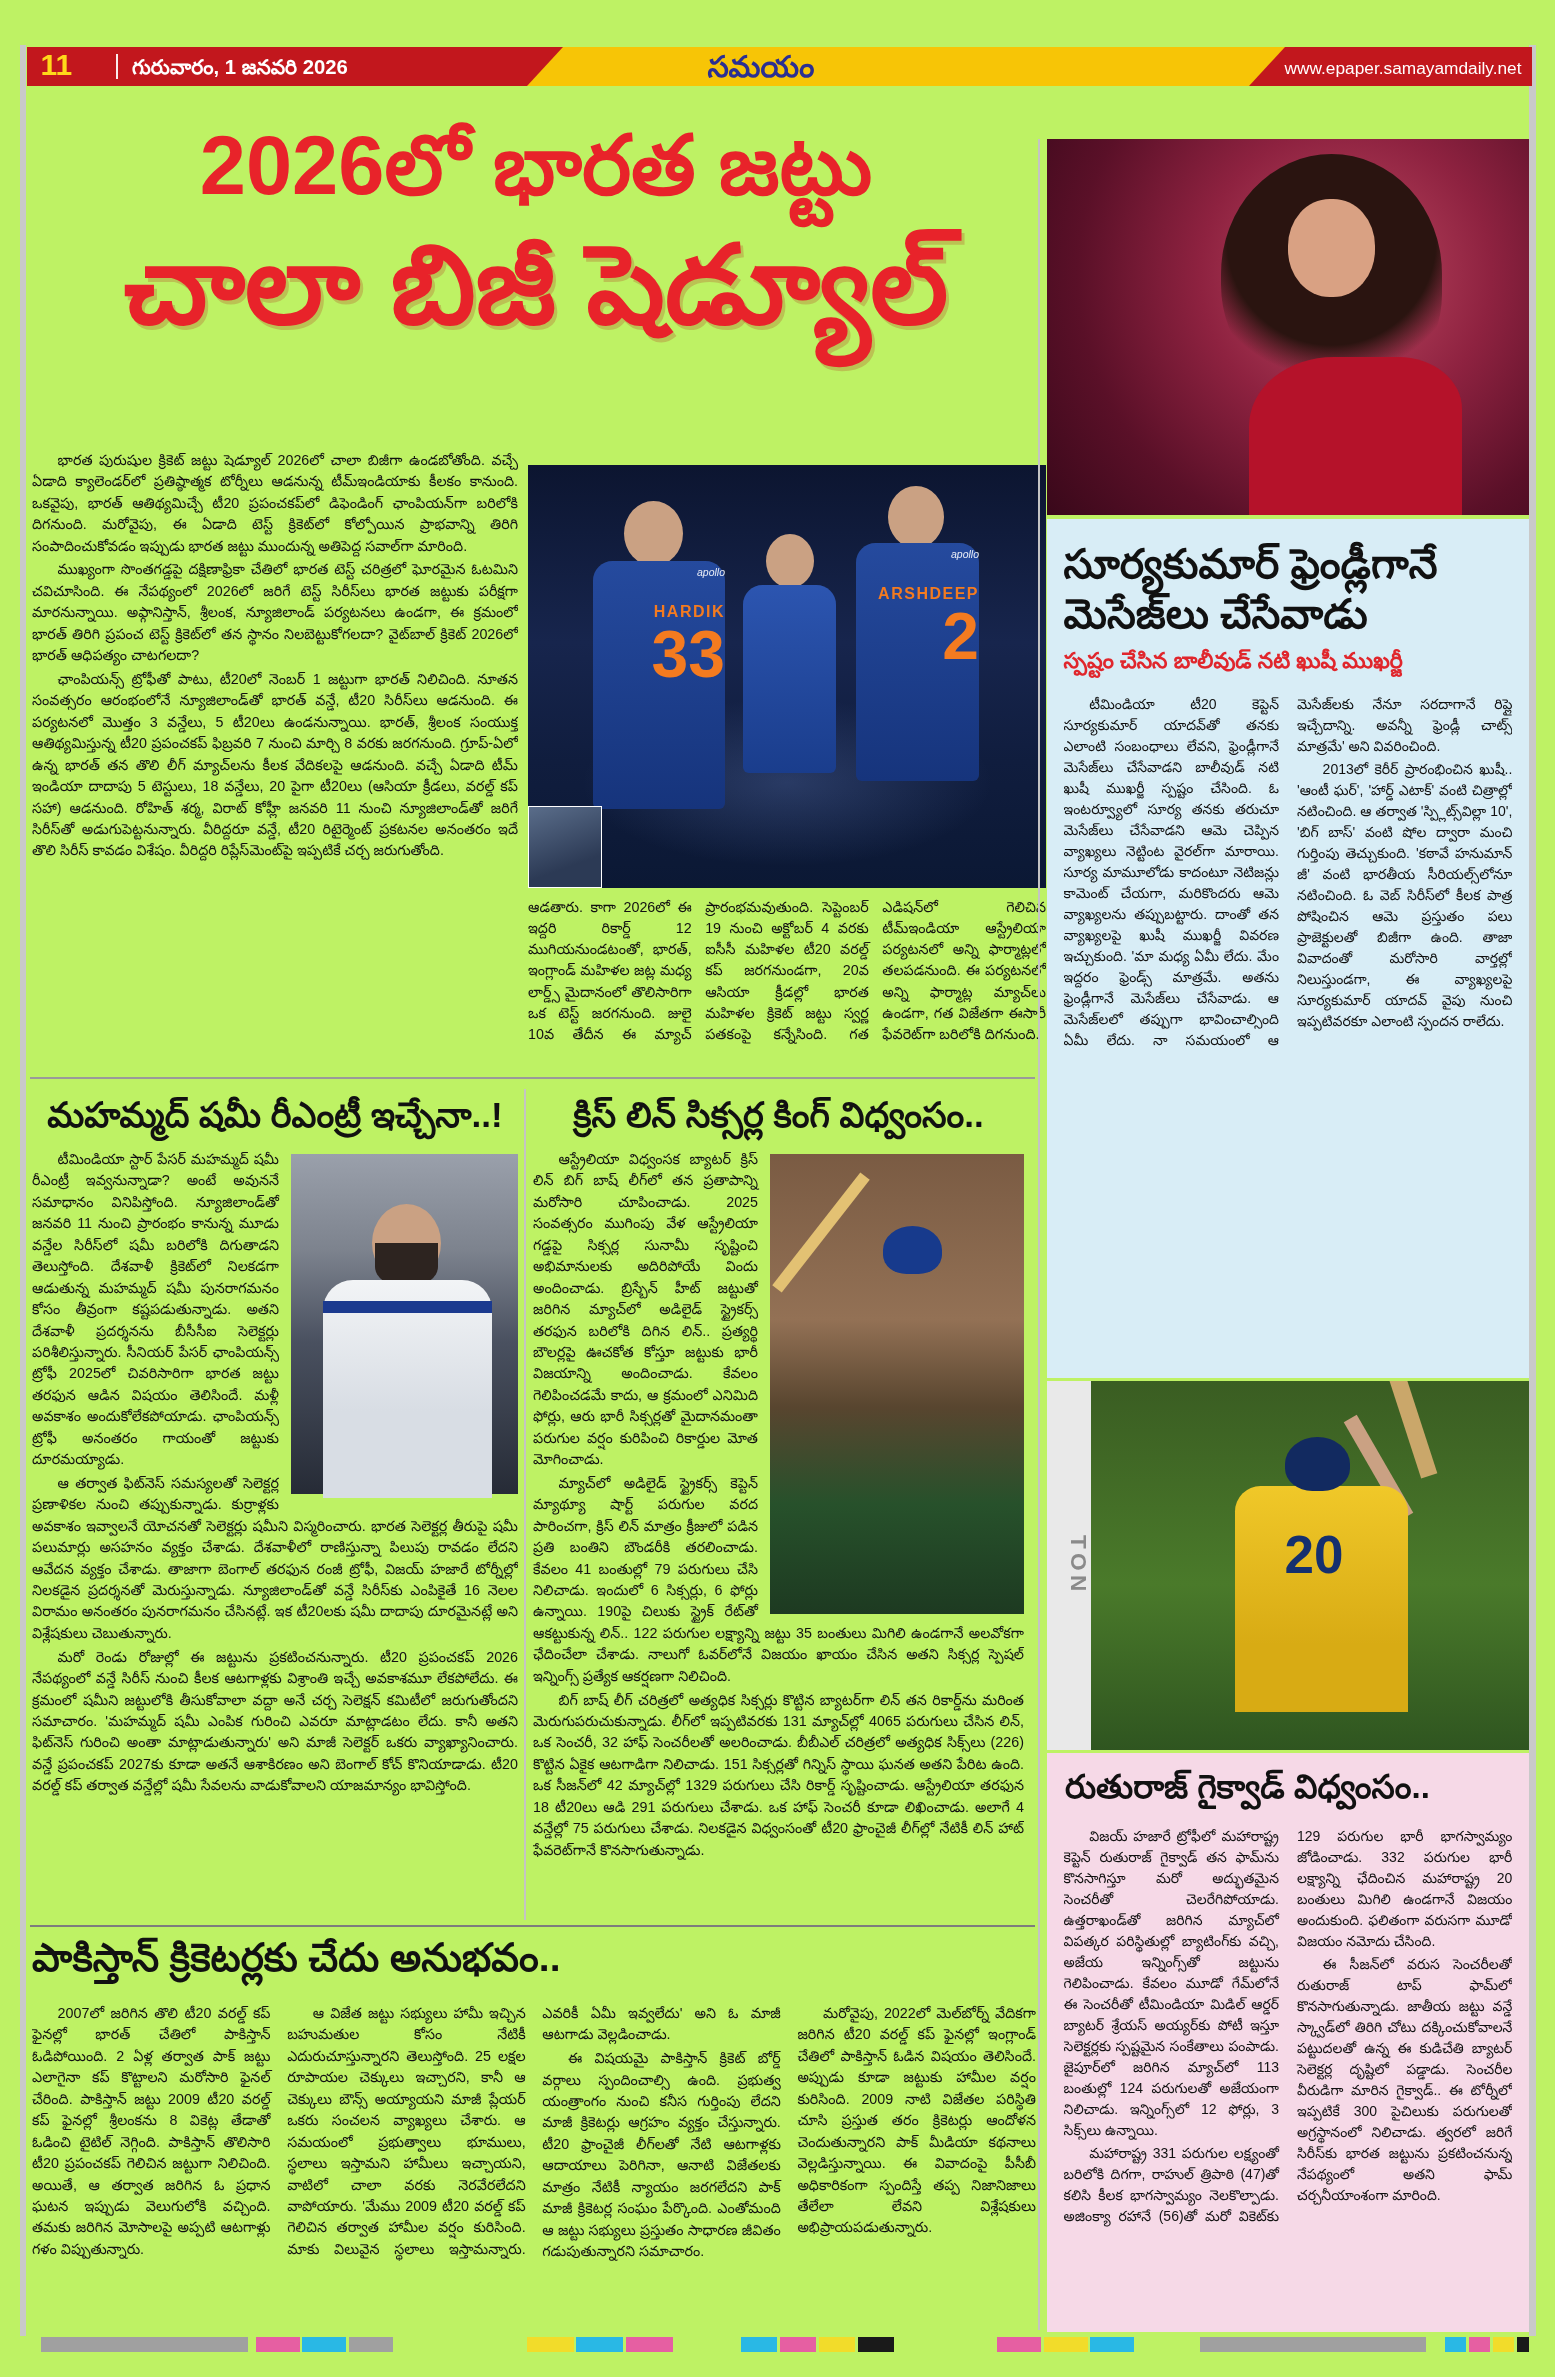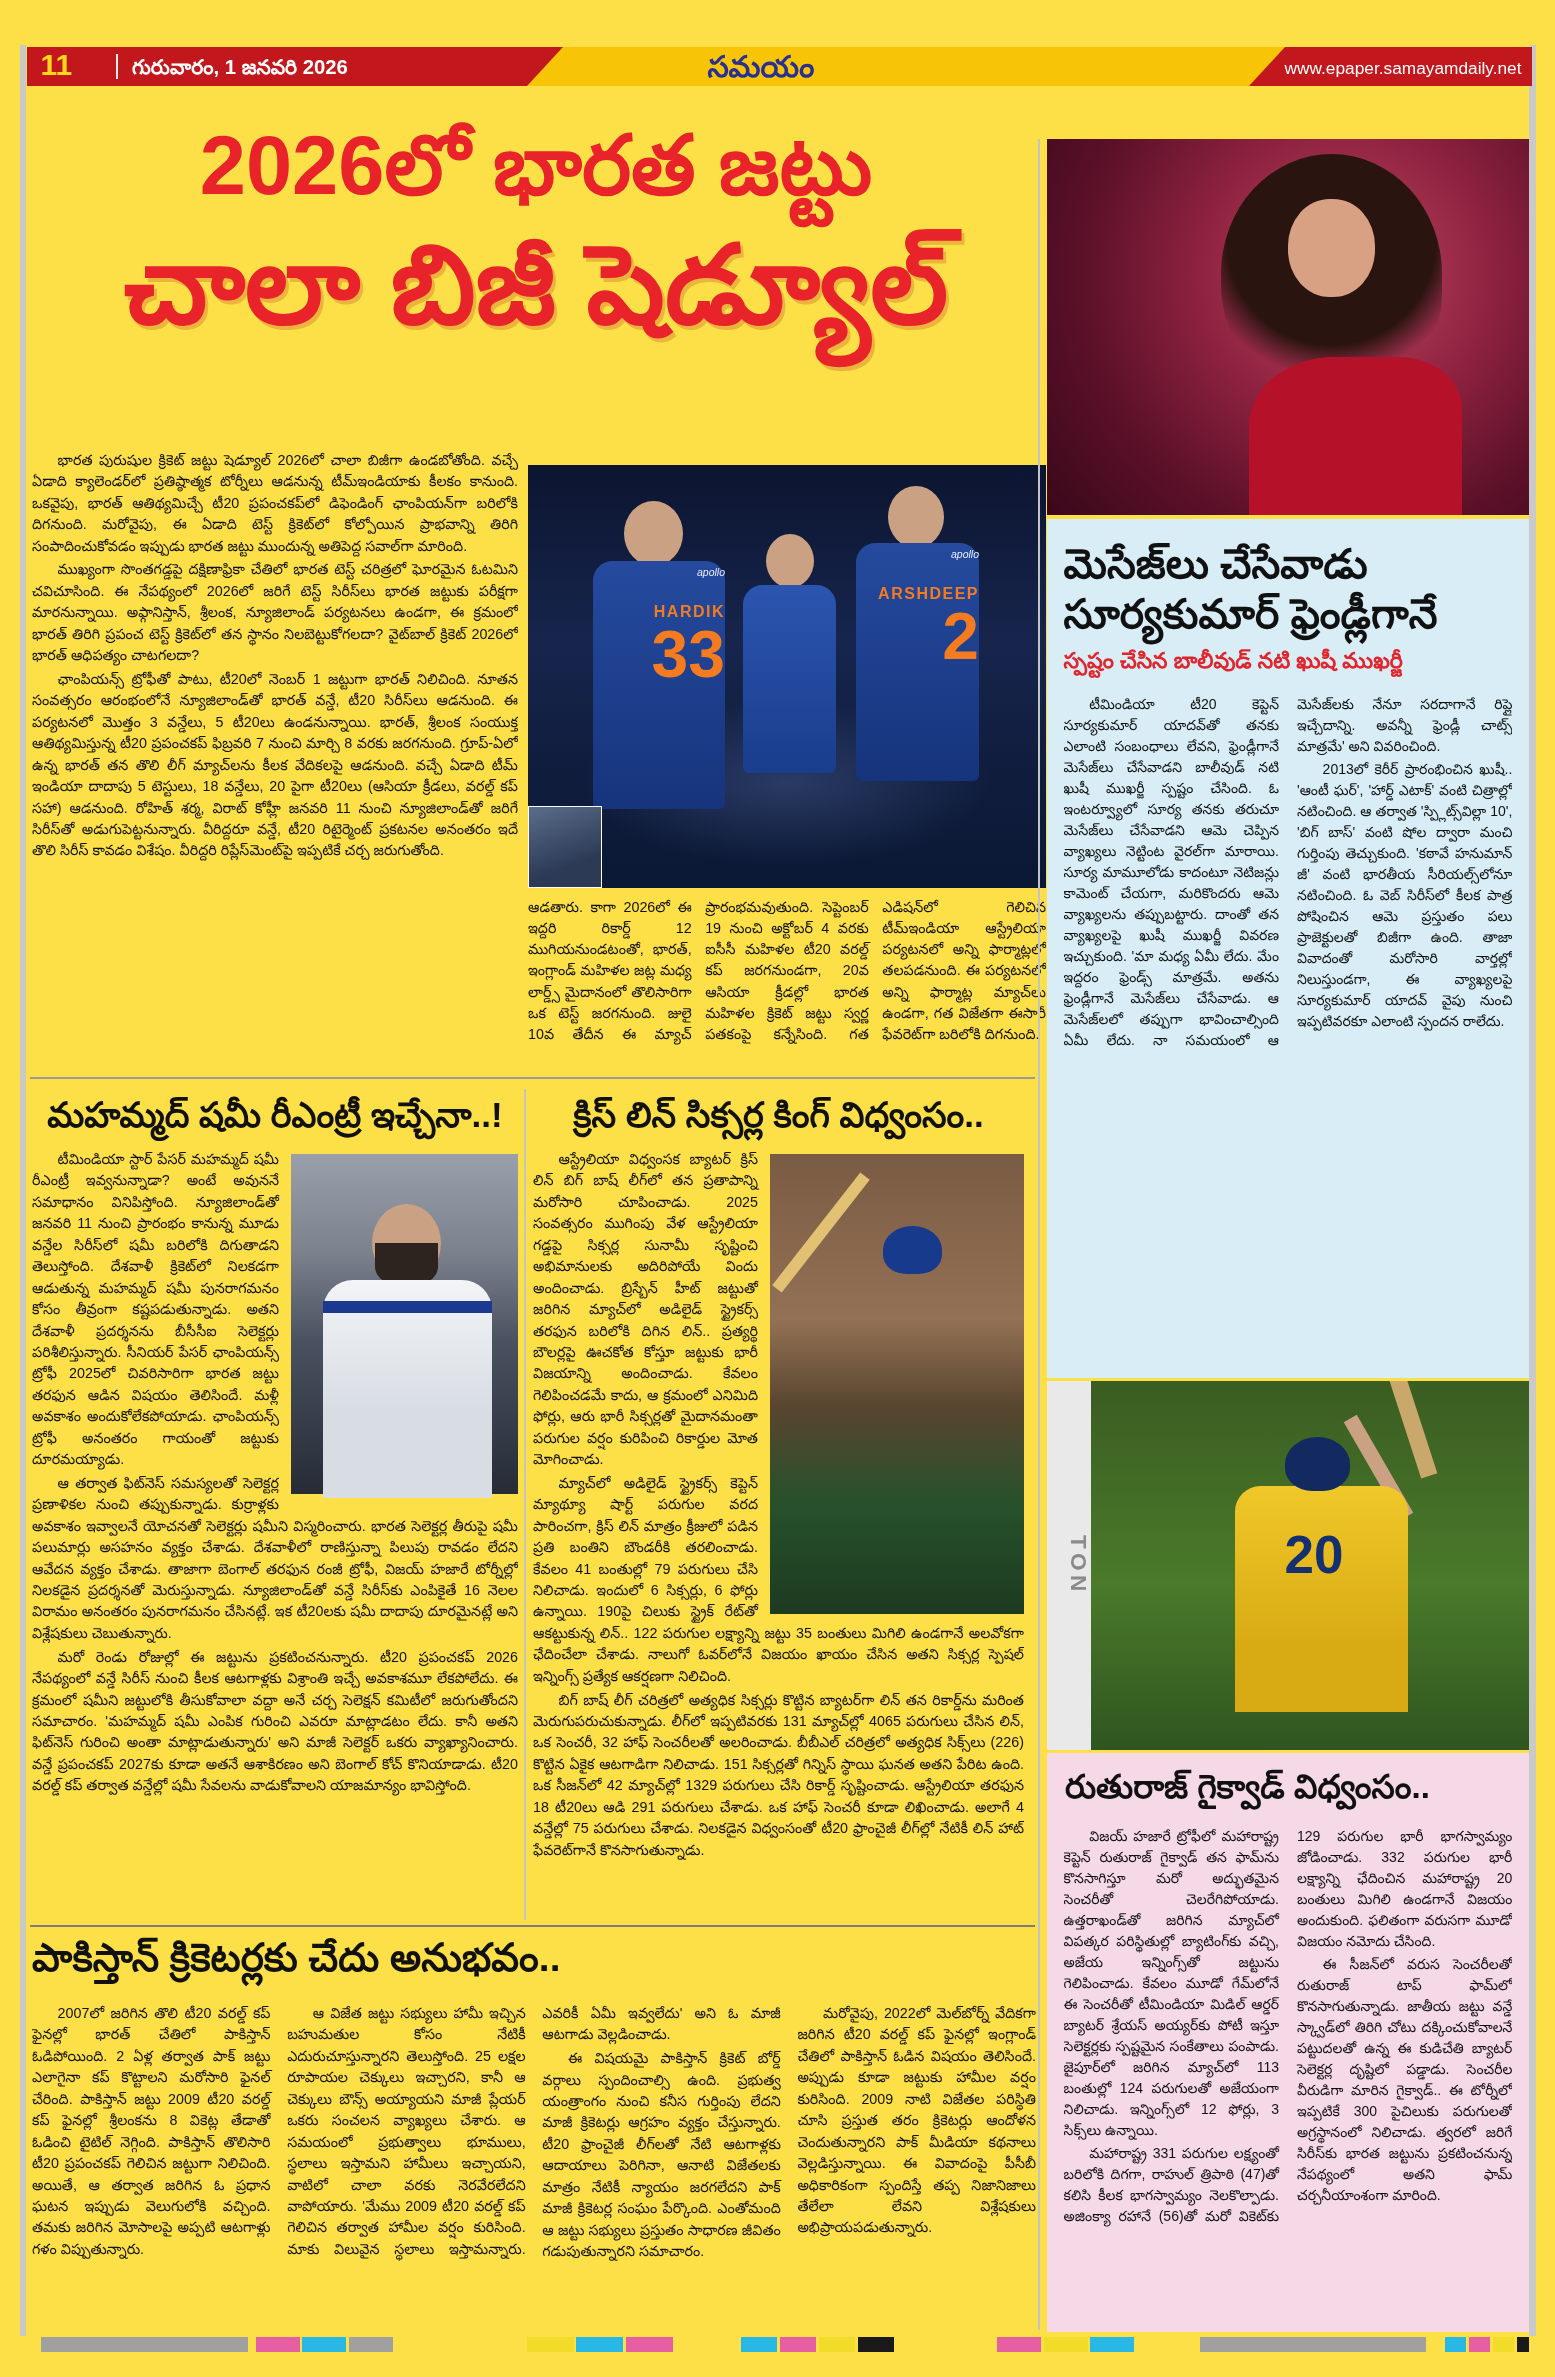--- a/index.html
+++ b/index.html
@@ -1,16 +1,16 @@
 <!DOCTYPE html>
 <html style="font-size:12px"><head>
 <meta charset="utf-8">
 <style>
   html,body{margin:0;padding:0;background:#e8e8e8;}
-  .page{position:relative;width:1555px;height:2377px;background:#fde047;overflow:hidden;
+  .page{position:relative;width:1555px;height:2377px;background:#bef264;overflow:hidden;
         font-family:"Liberation Sans","DejaVu Sans",sans-serif;color:#111;}
   .abs{position:absolute;}
 
   
   .rail{position:absolute;top:45px;width:6.8px;height:2291px;background:#c9c9c9;}
   .rail-l{left:19.6px;} .rail-r{left:1529px;}
 
   
   .header-bar{position:absolute;left:27px;top:47px;width:1505px;height:39px;background:#f7c506;}
   .hdr-red-left{position:absolute;left:0;top:0;width:536px;height:39px;background:#c2171d;
@@ -203,22 +203,22 @@
   </div>
 
   <div class="photo khushi-photo">
     <div class="hair"></div>
     <div class="face"></div>
     <div class="dress"></div>
   </div>
 
   <div class="box surya-box clip">
     <div class="surya-head">
+      <div>సూర్యకుమార్ ఫ్రెండ్లీగానే</div>
       <div>మెసేజ్‌లు చేసేవాడు</div>
-      <div>సూర్యకుమార్ ఫ్రెండ్లీగానే</div>
     </div>
     <div class="surya-sub">స్పష్టం చేసిన బాలీవుడ్ నటి ఖుషీ ముఖర్జీ</div>
     <div class="surya-body body-txt clip">
       <p>టీమిండియా టీ20 కెప్టెన్ సూర్యకుమార్ యాదవ్‌తో తనకు ఎలాంటి సంబంధాలు లేవని, ఫ్రెండ్లీగానే మెసేజ్‌లు చేసేవాడని బాలీవుడ్ నటి ఖుషీ ముఖర్జీ స్పష్టం చేసింది. ఓ ఇంటర్వ్యూలో సూర్య తనకు తరుచూ మెసేజ్‌లు చేసేవాడని ఆమె చెప్పిన వ్యాఖ్యలు నెట్టింట వైరల్‌గా మారాయి. సూర్య మామూలోడు కాదంటూ నెటిజన్లు కామెంట్ చేయగా, మరికొందరు ఆమె వ్యాఖ్యలను తప్పుబట్టారు. దాంతో తన వ్యాఖ్యలపై ఖుషీ ముఖర్జీ వివరణ ఇచ్చుకుంది. 'మా మధ్య ఏమీ లేదు. మేం ఇద్దరం ఫ్రెండ్స్ మాత్రమే. అతను ఫ్రెండ్లీగానే మెసేజ్‌లు చేసేవాడు. ఆ మెసేజ్‌లలో తప్పుగా భావించాల్సింది ఏమీ లేదు. నా సమయంలో ఆ మెసేజ్‌లకు నేనూ సరదాగానే రిప్లై ఇచ్చేదాన్ని. అవన్నీ ఫ్రెండ్లీ చాట్స్ మాత్రమే' అని వివరించింది.</p>
       <p>2013లో కెరీర్ ప్రారంభించిన ఖుషీ.. 'ఆంటీ ఘర్', 'హార్డ్ ఎటాక్' వంటి చిత్రాల్లో నటించింది. ఆ తర్వాత 'స్ప్లిట్స్‌విల్లా 10', 'బిగ్ బాస్' వంటి షోల ద్వారా మంచి గుర్తింపు తెచ్చుకుంది. 'కఠావే హనుమాన్ జీ' వంటి భారతీయ సీరియల్స్‌లోనూ నటించింది. ఓ వెబ్ సిరీస్‌లో కీలక పాత్ర పోషించిన ఆమె ప్రస్తుతం పలు ప్రాజెక్టులతో బిజీగా ఉంది. తాజా వివాదంతో మరోసారి వార్తల్లో నిలుస్తుండగా, ఈ వ్యాఖ్యలపై సూర్యకుమార్ యాదవ్ వైపు నుంచి ఇప్పటివరకూ ఎలాంటి స్పందన రాలేదు.</p>
     </div>
   </div>
 
   <div class="photo ruturaj-photo">
     <div class="rt-board">TON</div>

